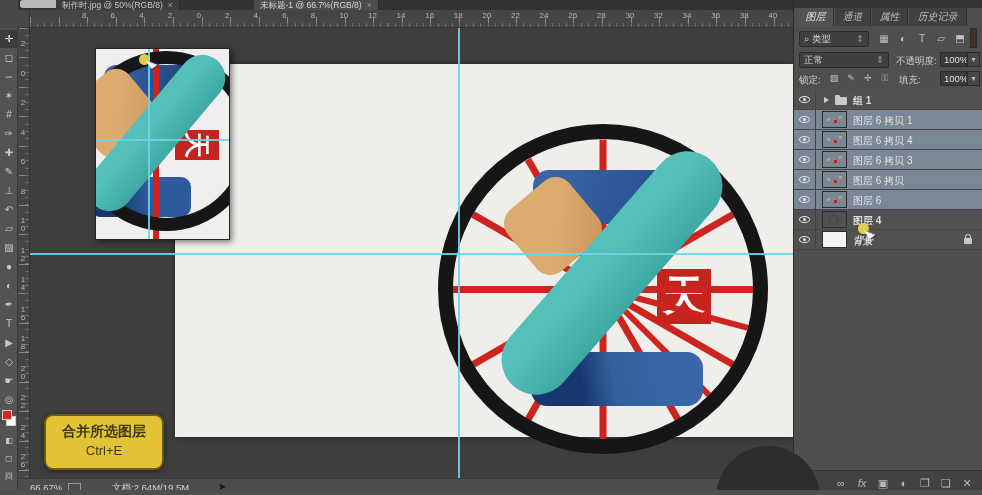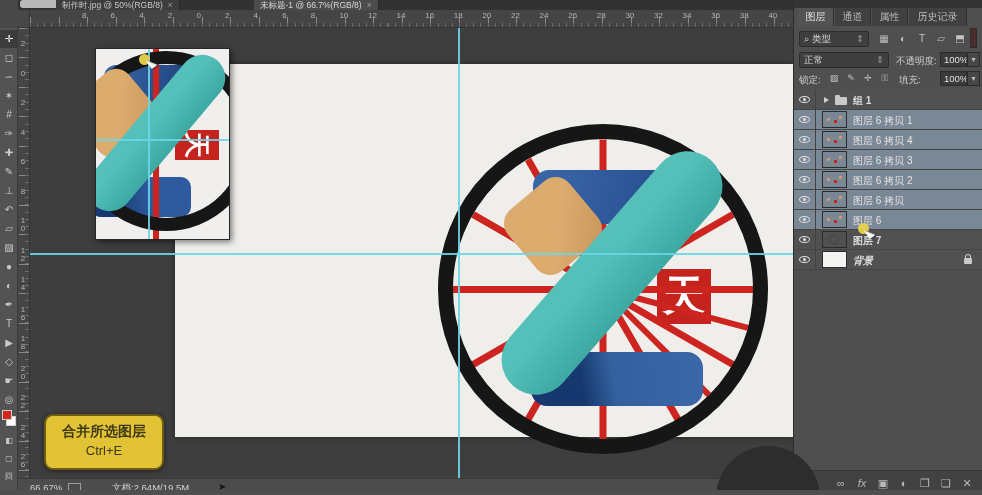--- a/index.html
+++ b/index.html
@@ -56,21 +56,21 @@
     border:1px solid #262626; overflow:hidden; box-shadow:2px 2px 6px rgba(0,0,0,.5); }
 
   .cursor-arrow { position:absolute; width:0; height:0; border-right:7px solid transparent;
     border-bottom:11px solid #fdfdfd; transform:rotate(-35deg);
     filter:drop-shadow(1px 1px 0 #222); }
   .click-dot { position:absolute; width:11px; height:11px; border-radius:50%; background:#e9d44a; opacity:.95; }
 
   
   .panel { position:absolute; left:793px; top:0; width:189px; height:495px; background:#4f4f4f; border-left:1px solid #2c2c2c; }
   .panel-head { position:absolute; left:0; top:0; width:189px; height:8px; background:#343434; }
-  .ptab { position:absolute; top:8px; height:18px; font-size:10px; color:#bdbdbd; line-height:18px; text-align:center; background:#404040; border-right:1px solid #2e2e2e; }
+  .ptab { position:absolute; top:8px; height:18px; font-size:10px; color:#bdbdbd; line-height:18px; text-align:center; background:#404040; border-right:1px solid #2e2e2e;font-style:italic; }
   .ptab.active { background:#535353; color:#e4e4e4; }
   .selectbox { position:absolute; height:16px; background:#3f3f3f; border:1px solid #2c2c2c; border-radius:2px; color:#d8d8d8; font-size:9.5px; line-height:14px; padding:0 4px; }
   .selectbox .arr { float:right; color:#9a9a9a; }
   .plabel { position:absolute; font-size:9.5px; color:#cfcfcf; }
   .valbox { position:absolute; height:15px; background:#3a3a3a; border:1px solid #2b2b2b; color:#e0e0e0; font-size:9.5px; line-height:13px; text-align:right; padding:0 3px; }
   .dropbtn { position:absolute; width:13px; height:15px; background:#474747; border:1px solid #2b2b2b; color:#bdbdbd; font-size:8px; text-align:center; line-height:14px; }
   .mini-ico { position:absolute; width:16px; height:15px; color:#c3c3c3; font-size:10px; text-align:center; line-height:15px; }
 
   
   .layers { position:absolute; left:0; top:90px; width:189px; }
@@ -325,48 +325,39 @@
           </div>
           <div class="lname">图层 6 拷贝 3</div>
         </div>
         <div class="lrow sel">
           <div class="eyecell">
             <div class="eye"></div>
           </div>
           <div class="thumb">
             <div class="mark-dots"></div>
           </div>
-          <div class="lname">图层 6 拷贝 2</div>
-        </div>
-        <div class="lrow sel">
-          <div class="eyecell">
-            <div class="eye"></div>
-          </div>
-          <div class="thumb">
-            <div class="mark-dots"></div>
-          </div>
           <div class="lname">图层 6 拷贝</div>
         </div>
         <div class="lrow sel">
           <div class="eyecell">
             <div class="eye"></div>
           </div>
           <div class="thumb">
             <div class="mark-dots"></div>
           </div>
           <div class="lname">图层 6</div>
         </div>
         <div class="lrow">
           <div class="eyecell">
             <div class="eye"></div>
           </div>
           <div class="thumb">
             <div class="mark-circle"></div>
           </div>
-          <div class="lname">图层 7</div>
+          <div class="lname">图层 4</div>
         </div>
         <div class="lrow">
           <div class="eyecell">
             <div class="eye"></div>
           </div>
           <div class="thumb white"></div>
           <div class="lname it">背景</div>
           <div class="lockico" style="left: 170px; top: 8px;"></div>
         </div>
       </div>

